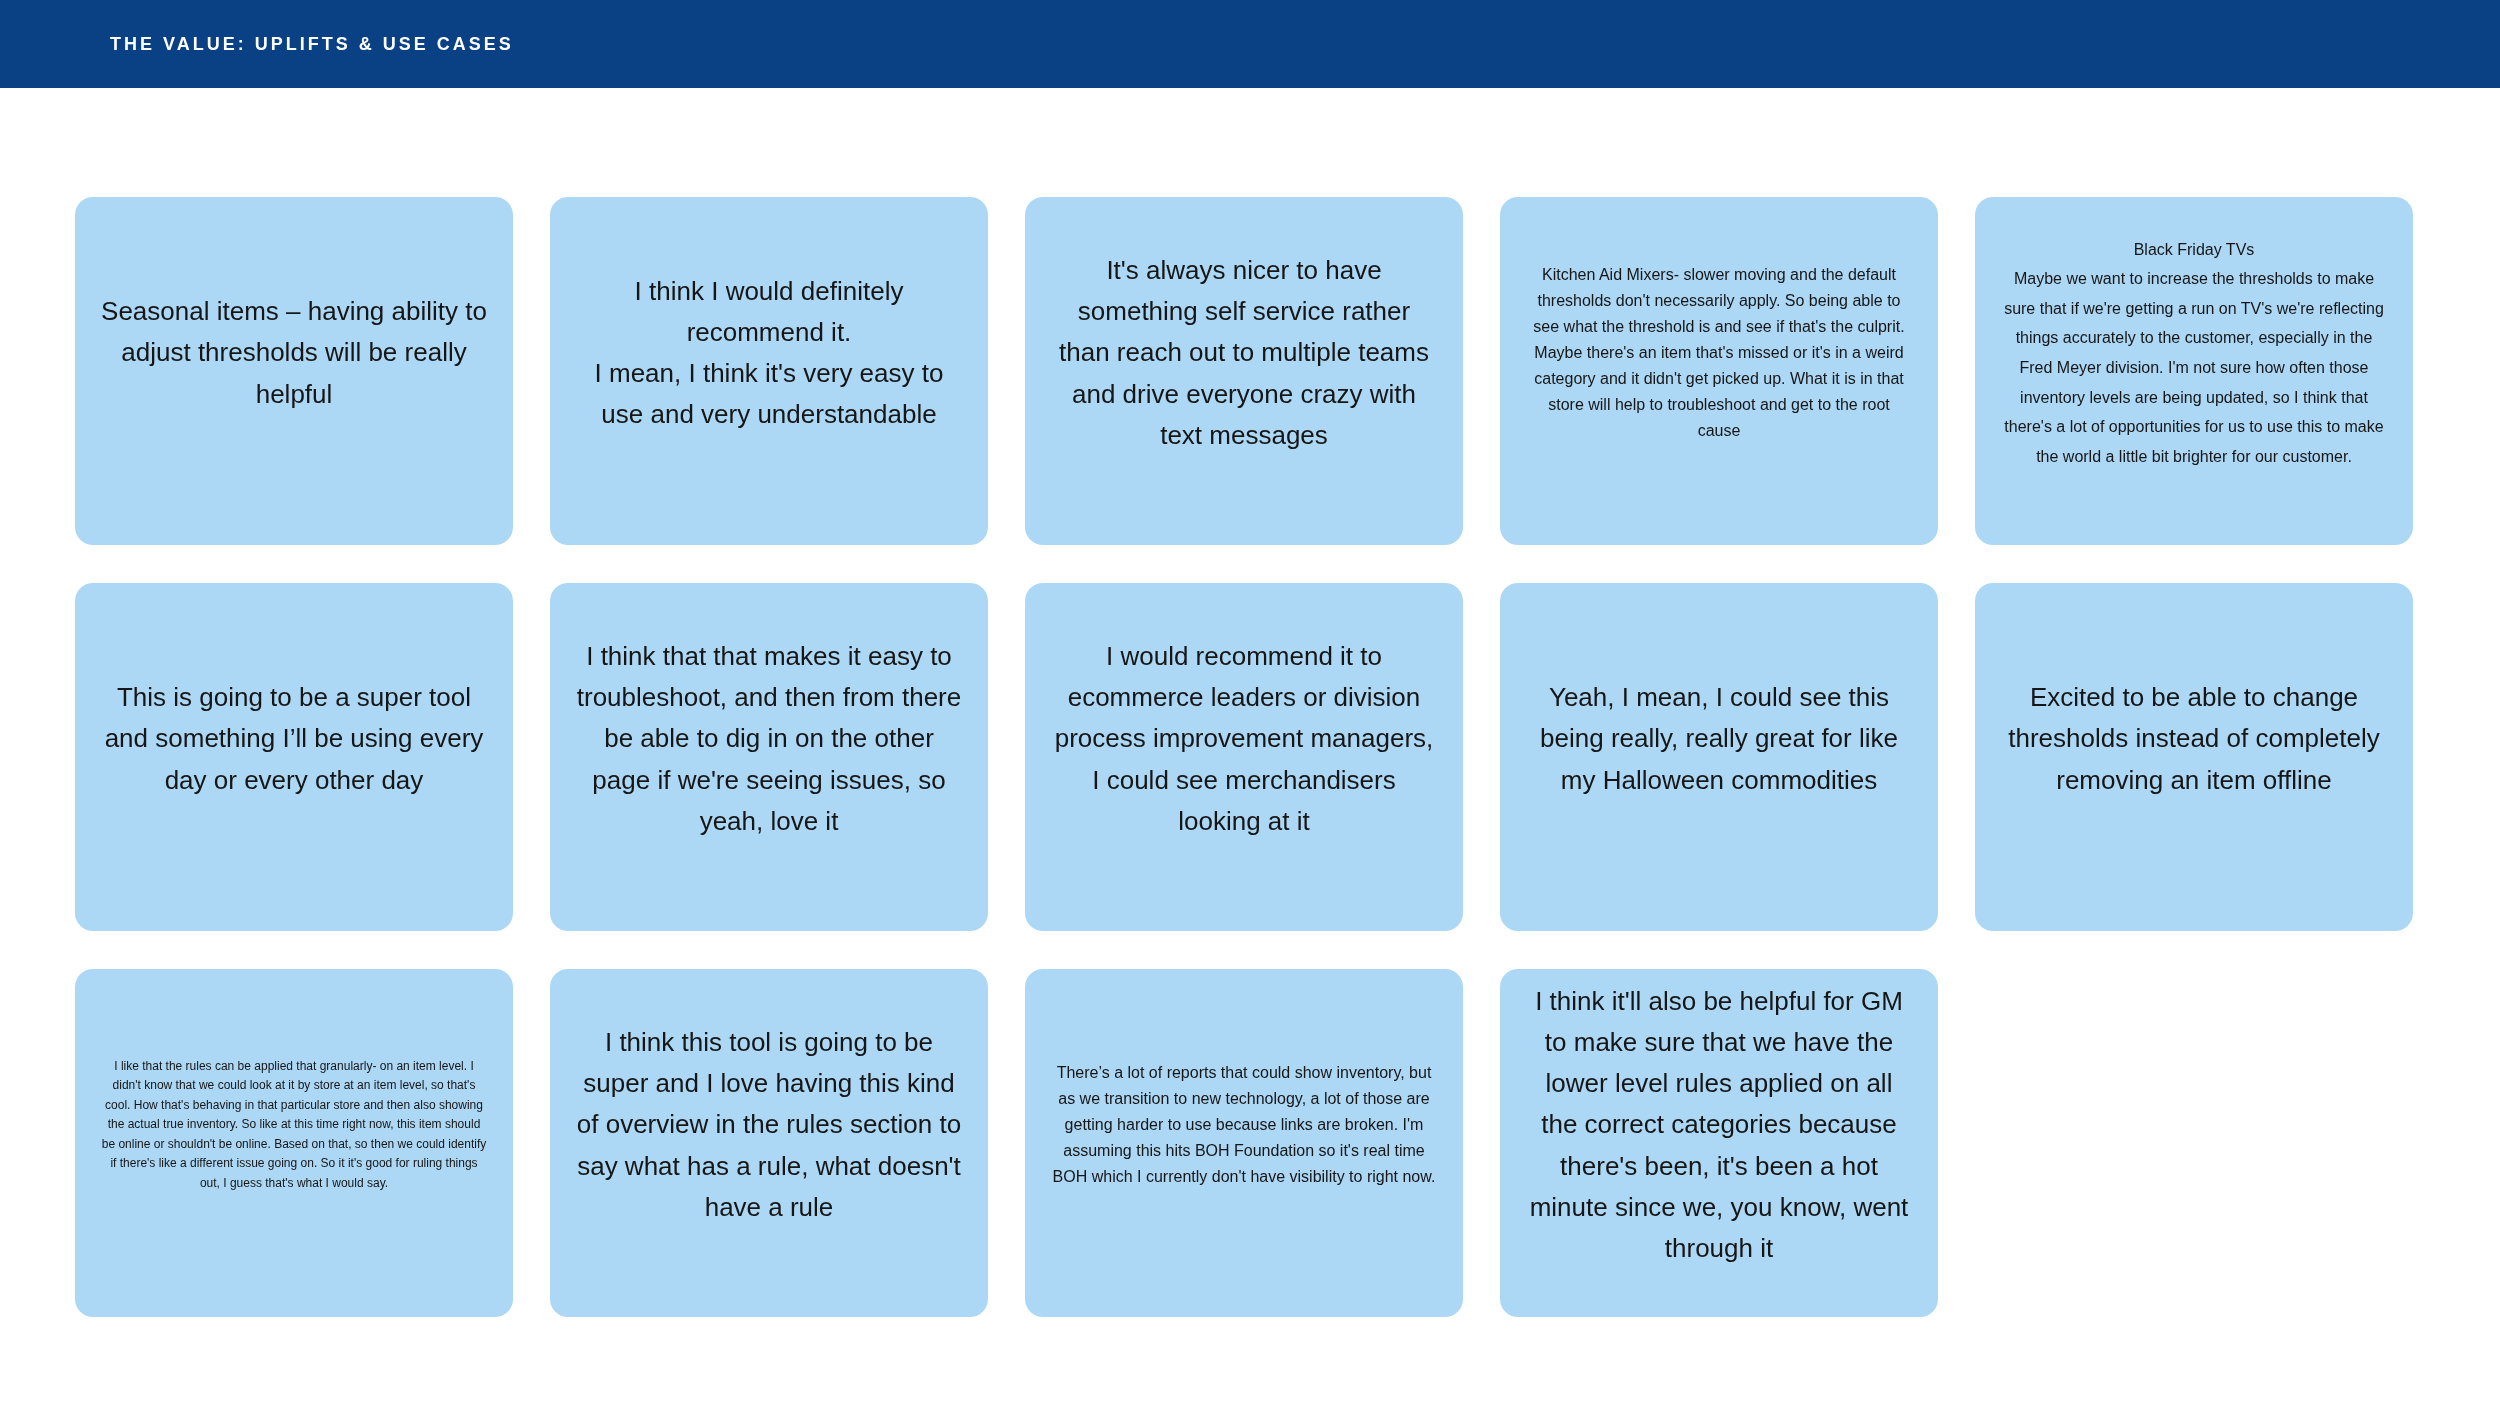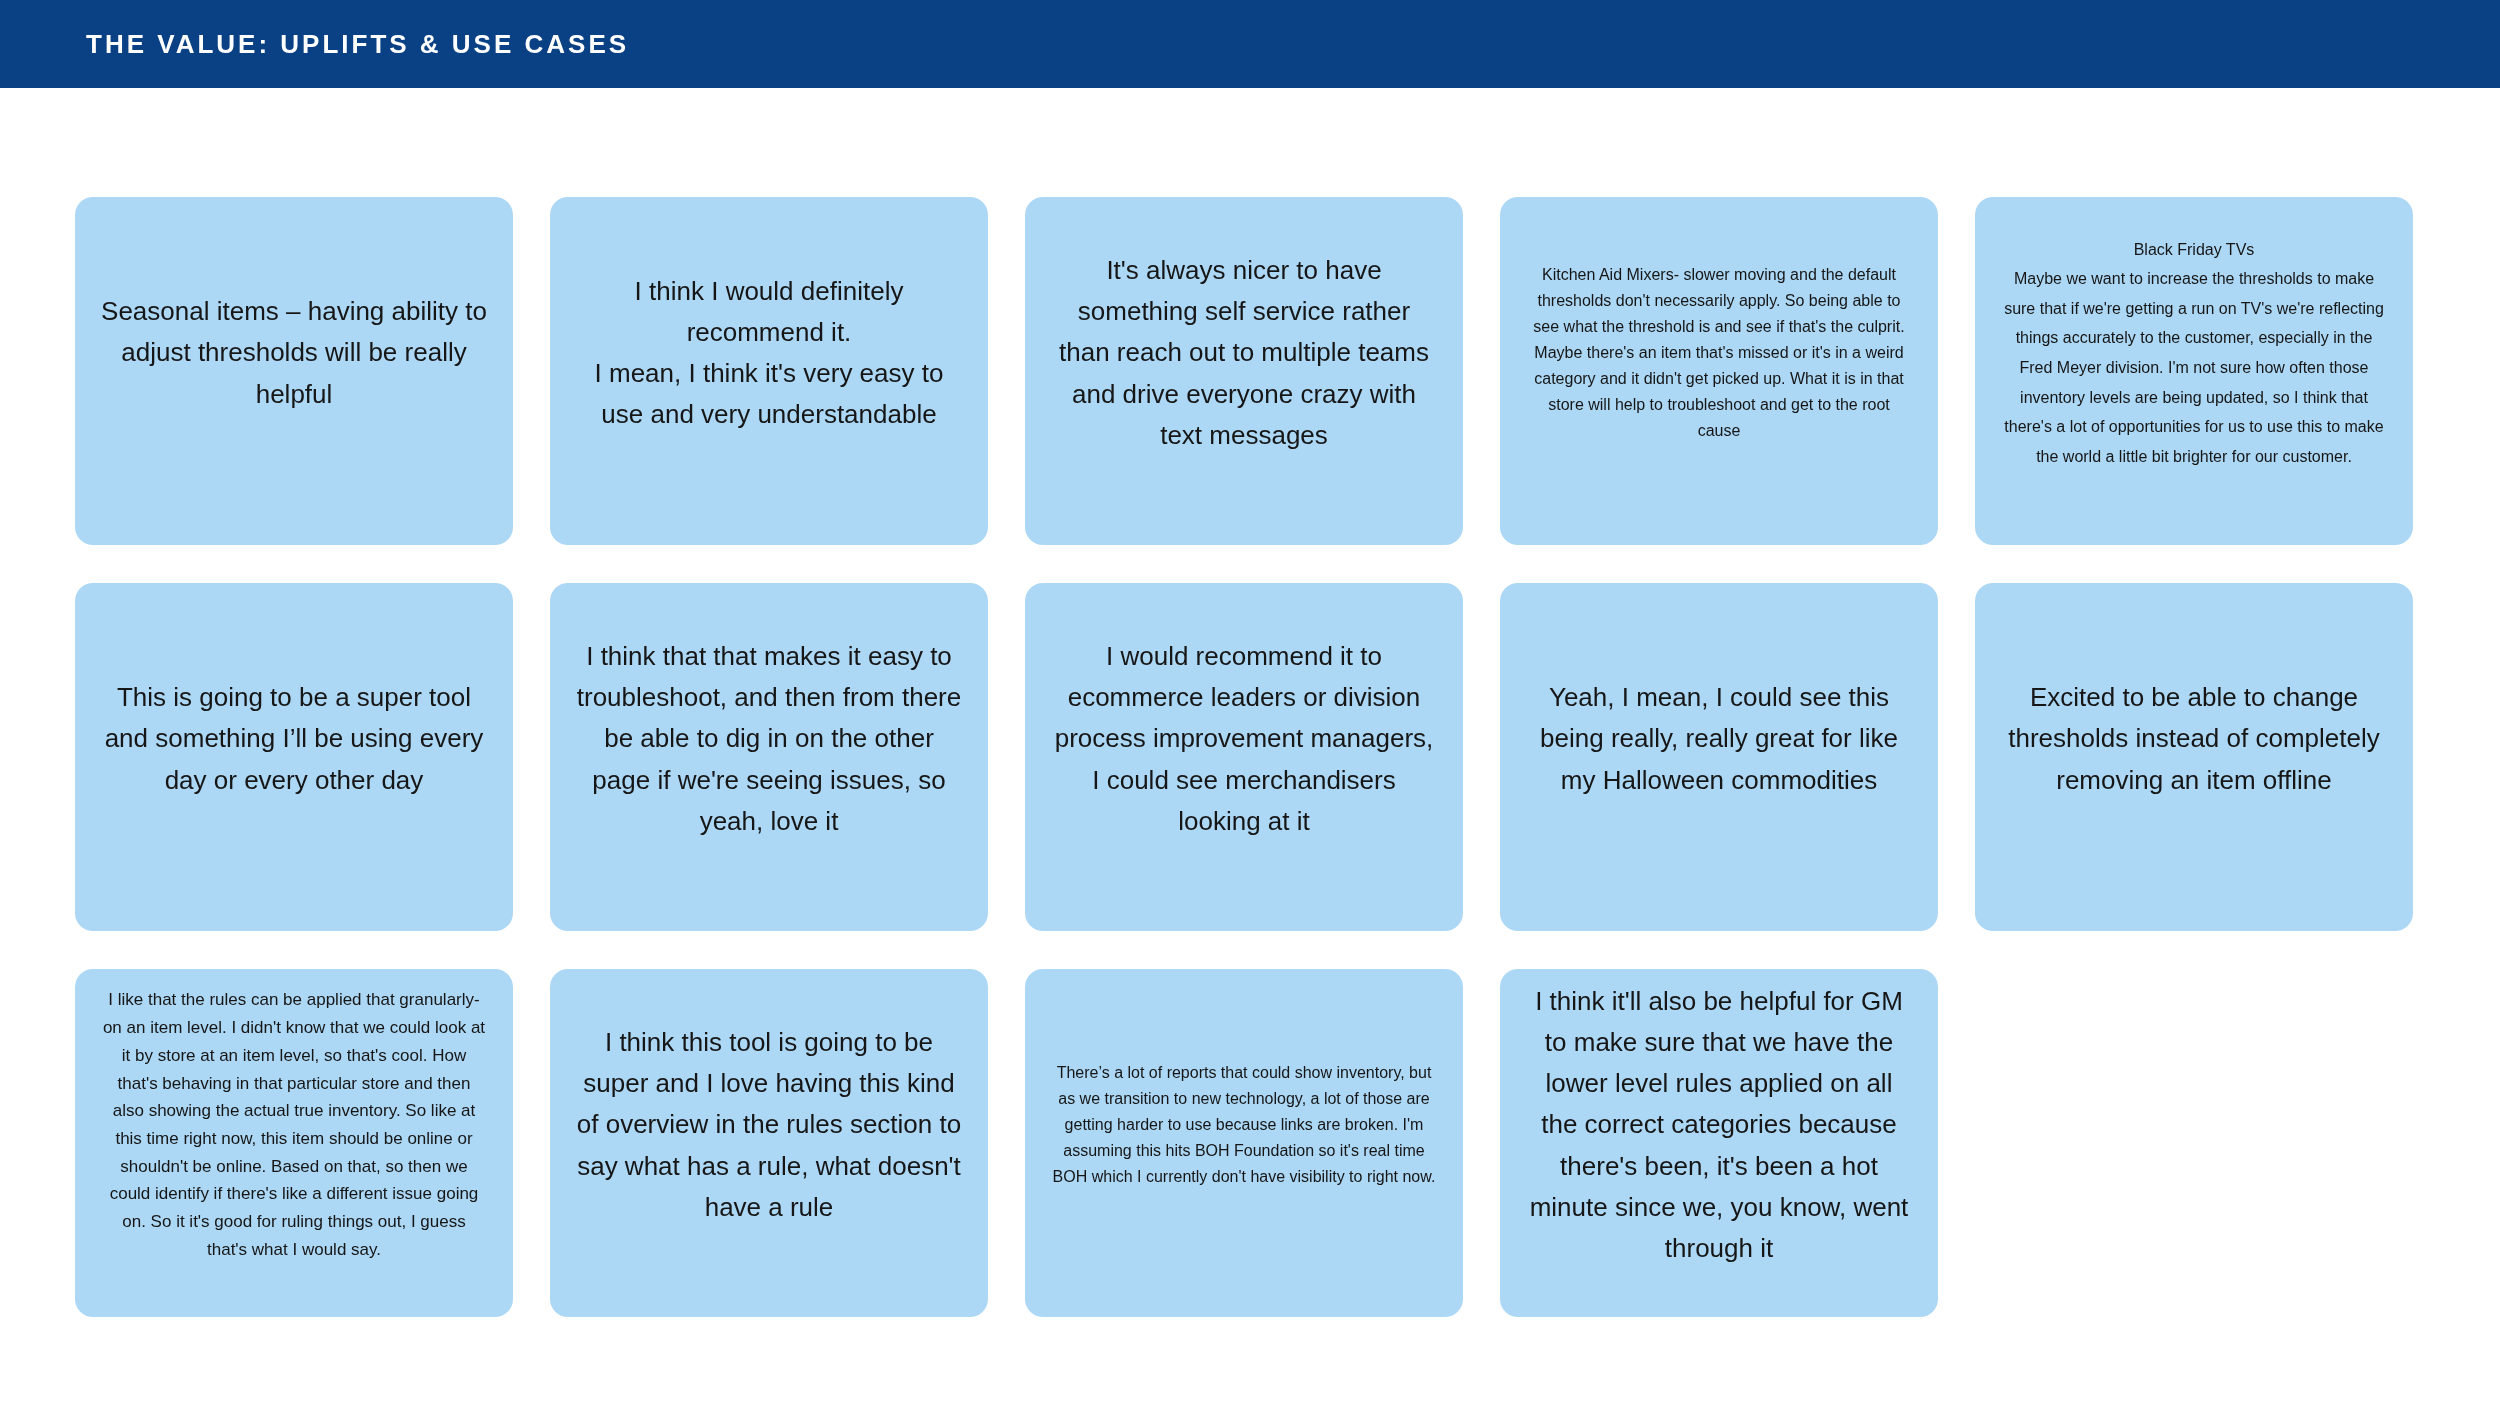--- a/index.html
+++ b/index.html
@@ -18,24 +18,24 @@
     position: absolute;
     left: 0; top: 0;
     width: 100%;
     height: 88px;
     background: var(--header-bg, #0a4184);
     display: flex;
     align-items: center;
   }
   .header-title {
     color: var(--header-text, #ffffff);
-    font-size: 26px;
+    font-size: 18px;
     font-weight: bold;
     letter-spacing: 3px;
-    margin-left: 86px;
+    margin-left: 110px;
     white-space: nowrap;
   }
   .quote-grid {
     position: absolute;
     left: 75px;
     top: 197px;
     width: 2338px;
     display: grid;
     grid-template-columns: repeat(5, 438px);
     grid-template-rows: repeat(3, 348px);
@@ -62,21 +62,21 @@
   }
   .card.md .quote {
     font-size: 16px;
     line-height: 1.62;
   }
   .card.sm-loose .quote {
     font-size: 16px;
     line-height: 1.85;
   }
   .card.sm-tight .quote {
-    font-size: 17px;
+    font-size: 12px;
     line-height: 1.63;
   }
 </style>
 </head>
 <body>
 
 <div class="header-bar">
   <div class="header-title">THE VALUE: UPLIFTS &amp; USE CASES</div>
 </div>
 

